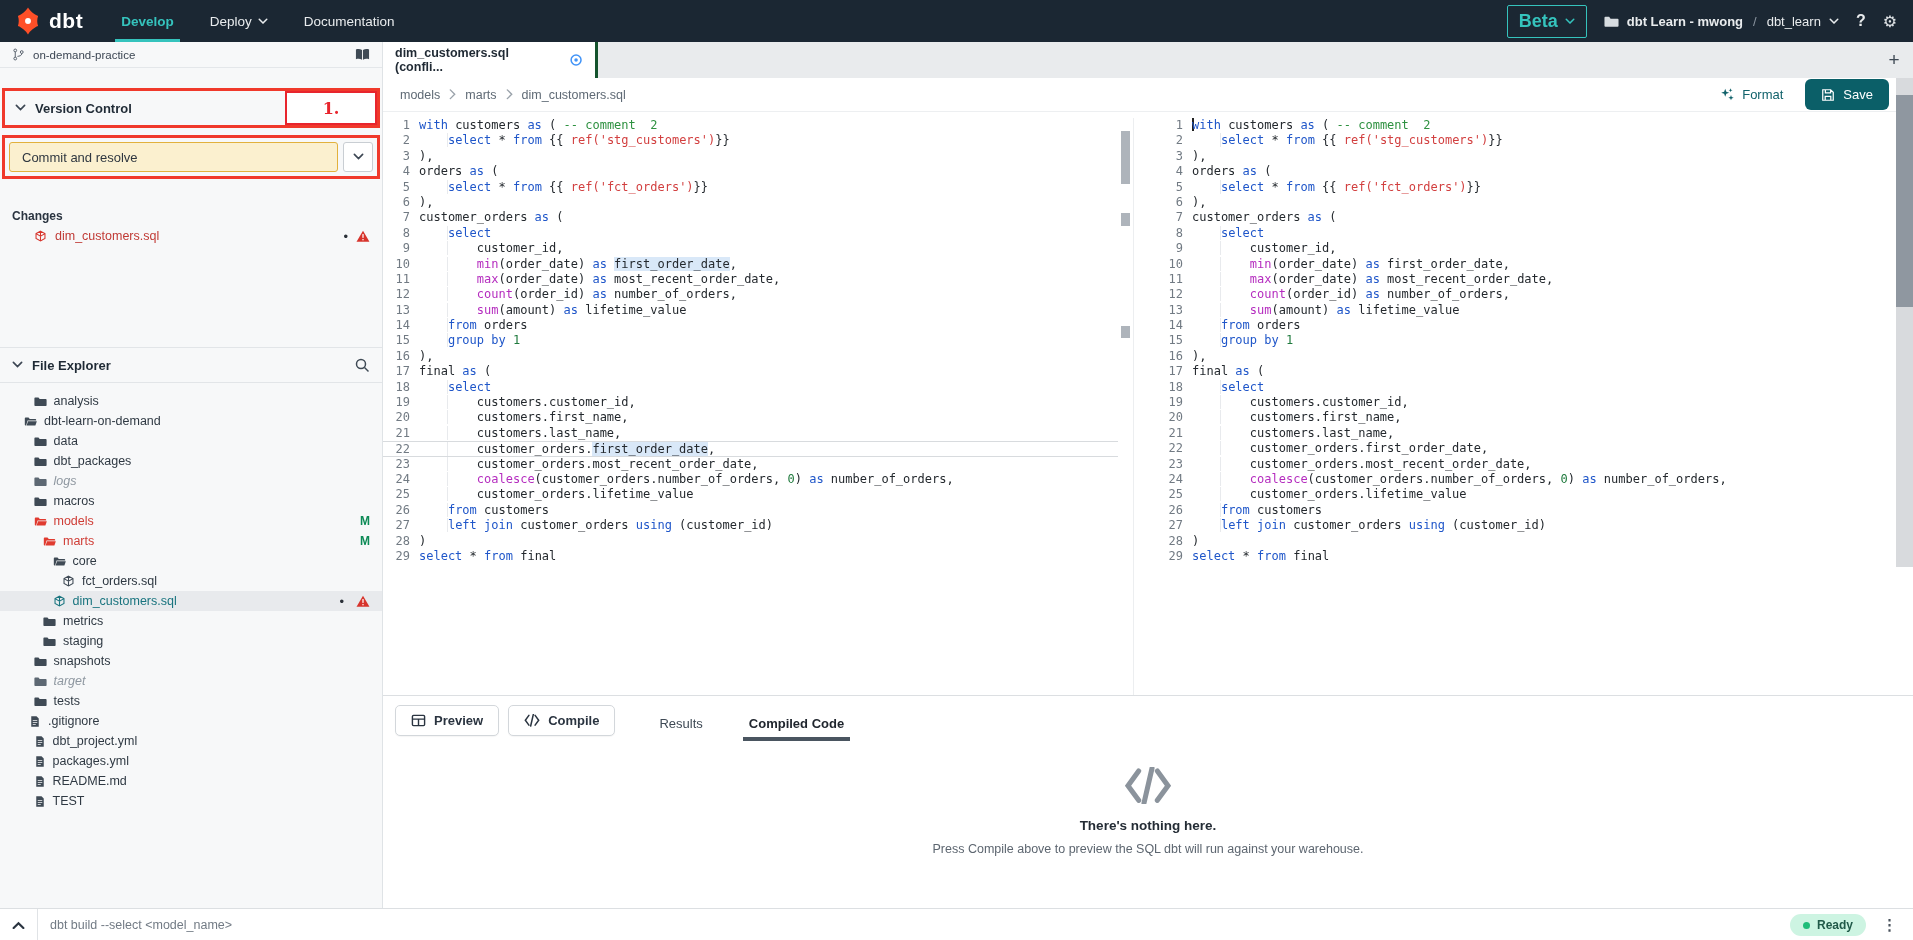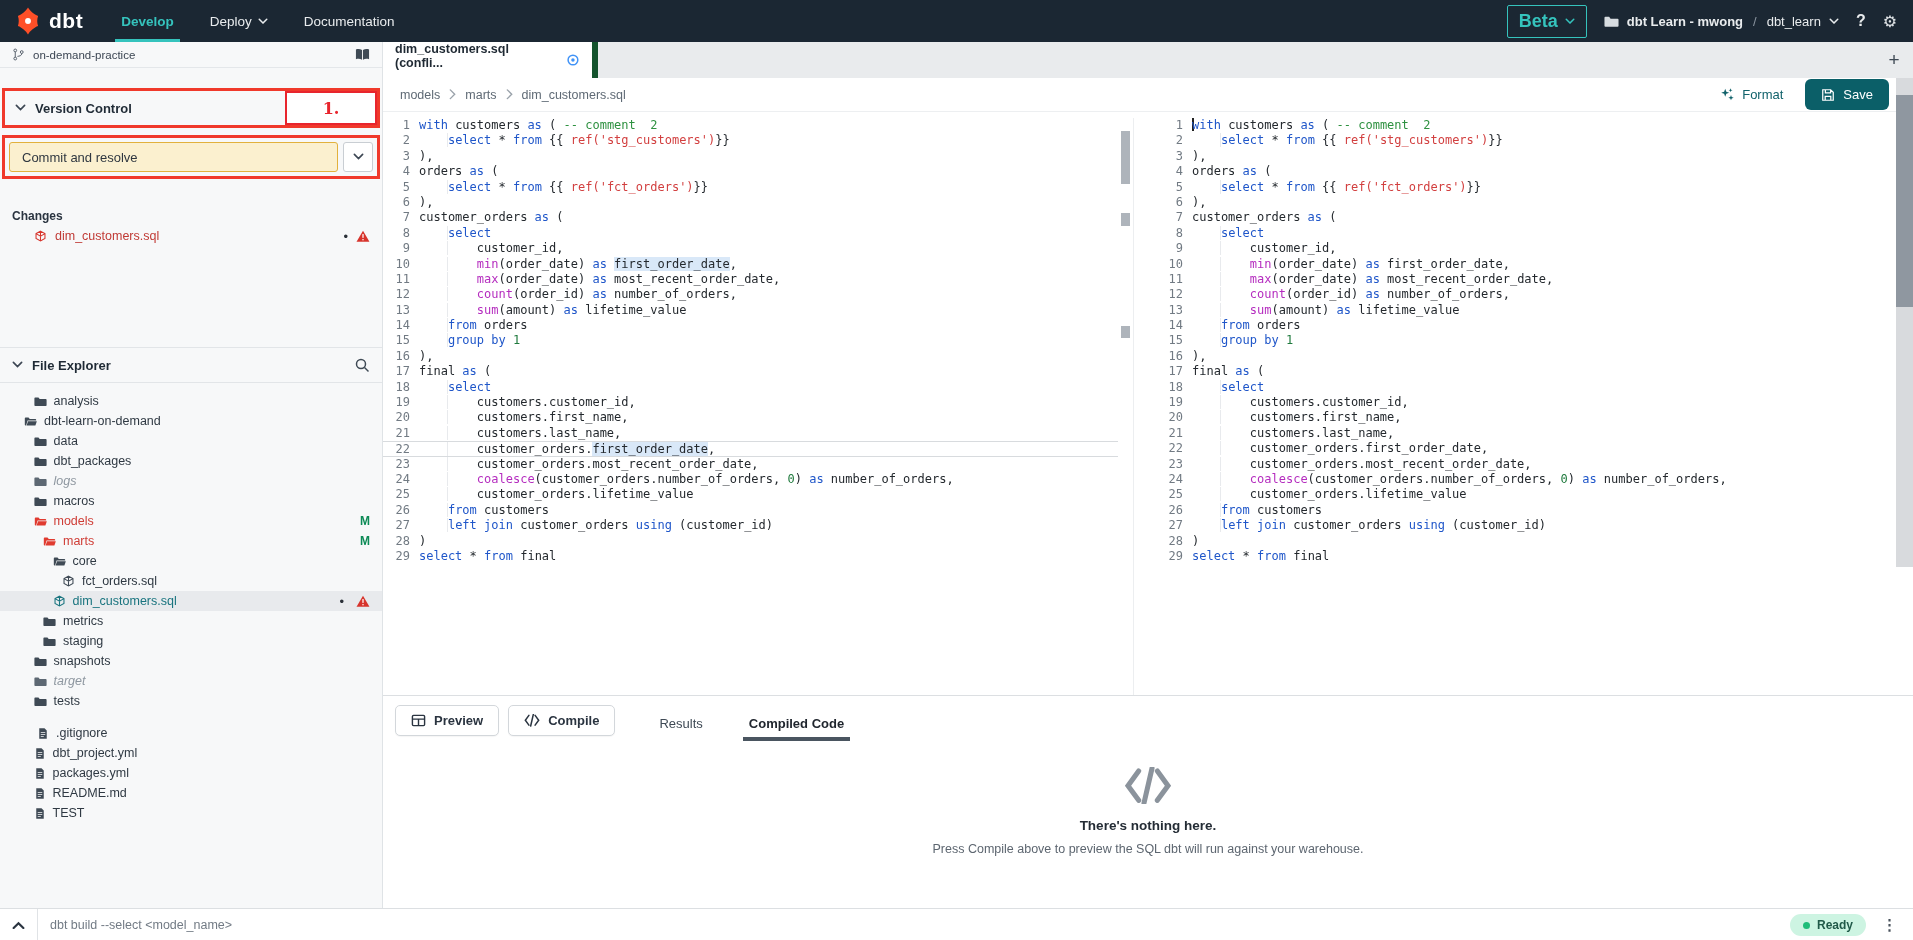--- a/index.html
+++ b/index.html
@@ -55,21 +55,21 @@
   .tree-row.muted { color:#8e97a0; font-style:italic; }
   .tree-row.muted .tree-icon { color:#5d6873; }
   .tree-row.selected { background:#e8eaed; color:#19747f; }
   .tree-row.selected .tree-icon { color:#19747f; }
   .tree-row .grow { flex:1; }
   .m-badge { color:#0c8a56; font-weight:bold; font-size:12px; }
 
   
   .main { flex:1; display:flex; flex-direction:column; position:relative; background:#fff; }
   .tabbar { height:36px; background:#e9ebed; display:flex; align-items:center; }
-  .tab { width:215px; height:100%; background:#fff; display:flex; gap:9px; padding:0 12px; font-size:12.5px; font-weight:bold; color:#1f2933; border-right:6px solid #14532d; cursor:pointer; }
+  .tab { width:215px; height:100%; background:#fff; display:flex; align-items:center; gap:9px; padding:0 12px; font-size:12.5px; font-weight:bold; color:#1f2933; border-right:3px solid #14532d; cursor:pointer; }
   .tab .grow { flex:1; }
   .tab-plus { margin-left:auto; width:38px; text-align:center; font-size:19px; color:#3f4a55; cursor:pointer; }
 
   .editor-header { height:34px; display:flex; align-items:center; padding:0 24px 0 17px; background:#fff; border-bottom:1px solid #edeff1; }
   .crumbs { display:flex; align-items:center; gap:9px; font-size:12.5px; color:#5f6a75; }
   .crumb-sep { color:#9aa2aa; display:flex; }
   .ed-actions { margin-left:auto; display:flex; align-items:center; gap:22px; }
   .format-btn { display:flex; align-items:center; gap:7px; color:#11626b; font-size:13px; background:none; border:none; cursor:pointer; font-family:"Liberation Sans",sans-serif; }
   .save-btn { display:flex; align-items:center; gap:8px; background:#0b5f68; color:#fff; font-size:13px; border:none; border-radius:6px; padding:8px 16px; cursor:pointer; font-family:"Liberation Sans",sans-serif; }
 
@@ -378,21 +378,21 @@
         </div>
         <div class="tree-row" style="padding-left: 33.5px;">
           <span class="tree-icon">
             <svg viewBox="0 0 16 16" width="13" height="13">
               <path d="M1.5 3h4l1.5 2h7.5a1 1 0 0 1 1 1v6.5a1 1 0 0 1-1 1h-13a1 1 0 0 1-1-1V4a1 1 0 0 1 1-1z" fill="currentColor"></path>
             </svg>
           </span>
           <span>tests</span>
           <span class="grow"></span>
         </div>
-        <div class="tree-row" style="padding-left: 37px; margin-top: 12px;">
+        <div class="tree-row" style="padding-left: 29px;">
           <span class="tree-icon">
             <svg viewBox="0 0 16 16" width="12" height="13">
               <path fill="currentColor" d="M3 1h7l3 3v11H3z"></path>
               <path fill="#f7f8f9" d="M5 6h6v1.1H5zM5 8.6h6v1.1H5zM5 11.2h4v1.1H5z"></path>
             </svg>
           </span>
           <span>.gitignore</span>
           <span class="grow"></span>
         </div>
         <div class="tree-row" style="padding-left: 33.5px;">

